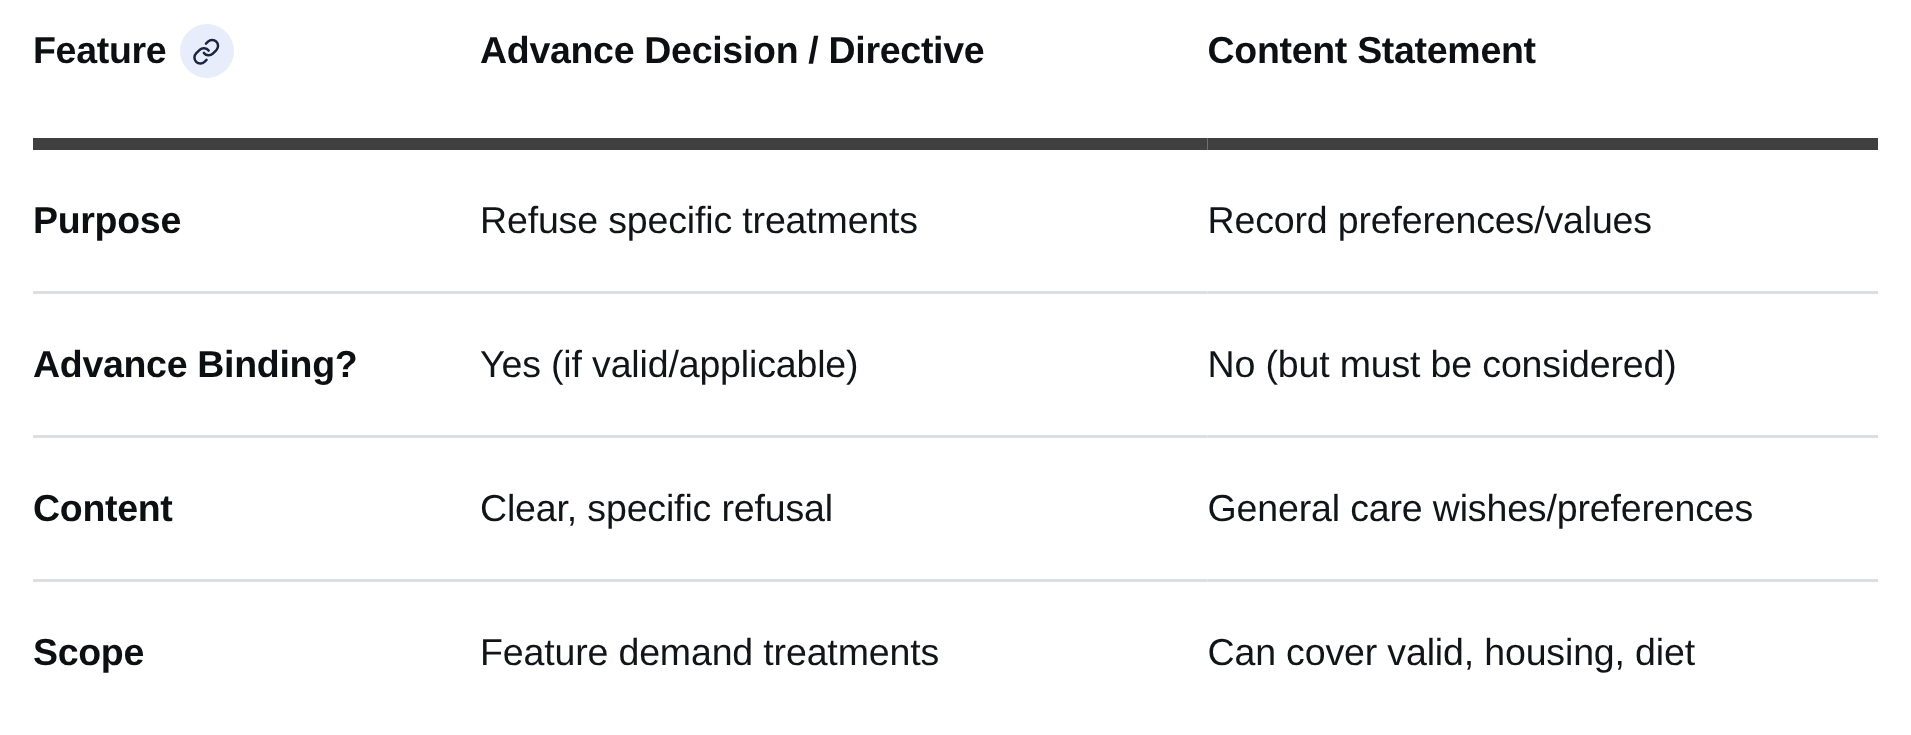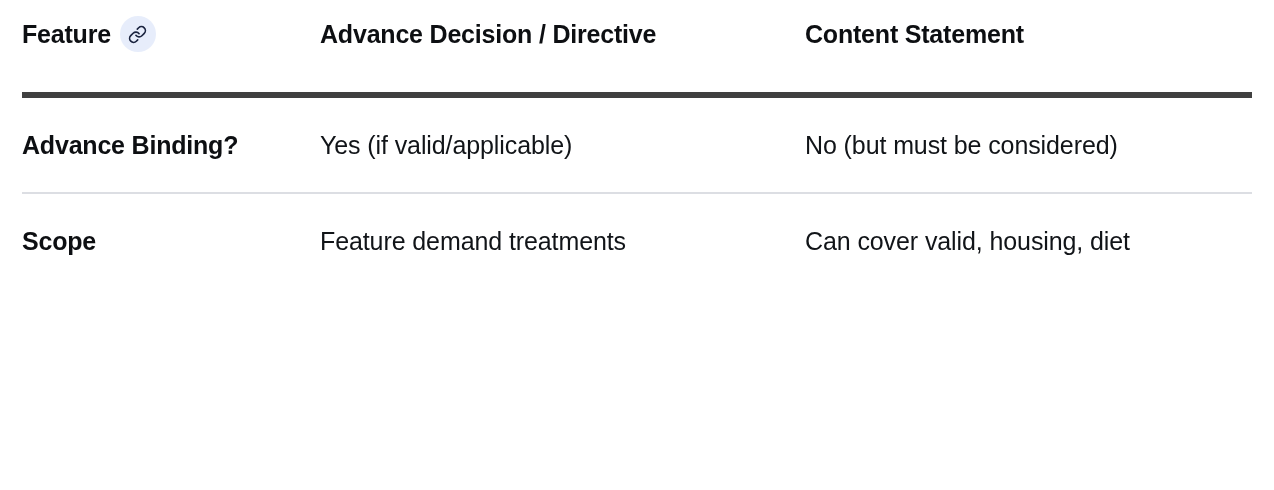--- a/index.html
+++ b/index.html
@@ -36,21 +36,21 @@
 
   thead th {
     text-align: left;
     vertical-align: middle;
     font-size: 25px;
     font-weight: 700;
     letter-spacing: -0.2px;
     color: #0d0f12;
     padding: 0 0 24px 0;
     height: 68px;
-    border-bottom: 6px solid #404040;
+    border-bottom: 8px solid #404040;
   }
 
   .th-inner {
     display: flex;
     align-items: center;
     gap: 9px;
   }
 
   .link-badge {
     width: 36px;
@@ -119,23 +119,33 @@
         </th>
         <th>
           <span class="th-inner">
             <span>Content Statement</span>
           </span>
         </th>
       </tr>
     </thead>
     <tbody>
       <tr>
+        <td class="feature-cell">Purpose</td>
+        <td>Refuse specific treatments</td>
+        <td>Record preferences/values</td>
+      </tr>
+      <tr>
         <td class="feature-cell">Advance Binding?</td>
         <td>Yes (if valid/applicable)</td>
         <td>No (but must be considered)</td>
+      </tr>
+      <tr>
+        <td class="feature-cell">Content</td>
+        <td>Clear, specific refusal</td>
+        <td>General care wishes/preferences</td>
       </tr>
       <tr>
         <td class="feature-cell">Scope</td>
         <td>Feature demand treatments</td>
         <td>Can cover valid, housing, diet</td>
       </tr>
     </tbody>
   </table>
 </div>
 

